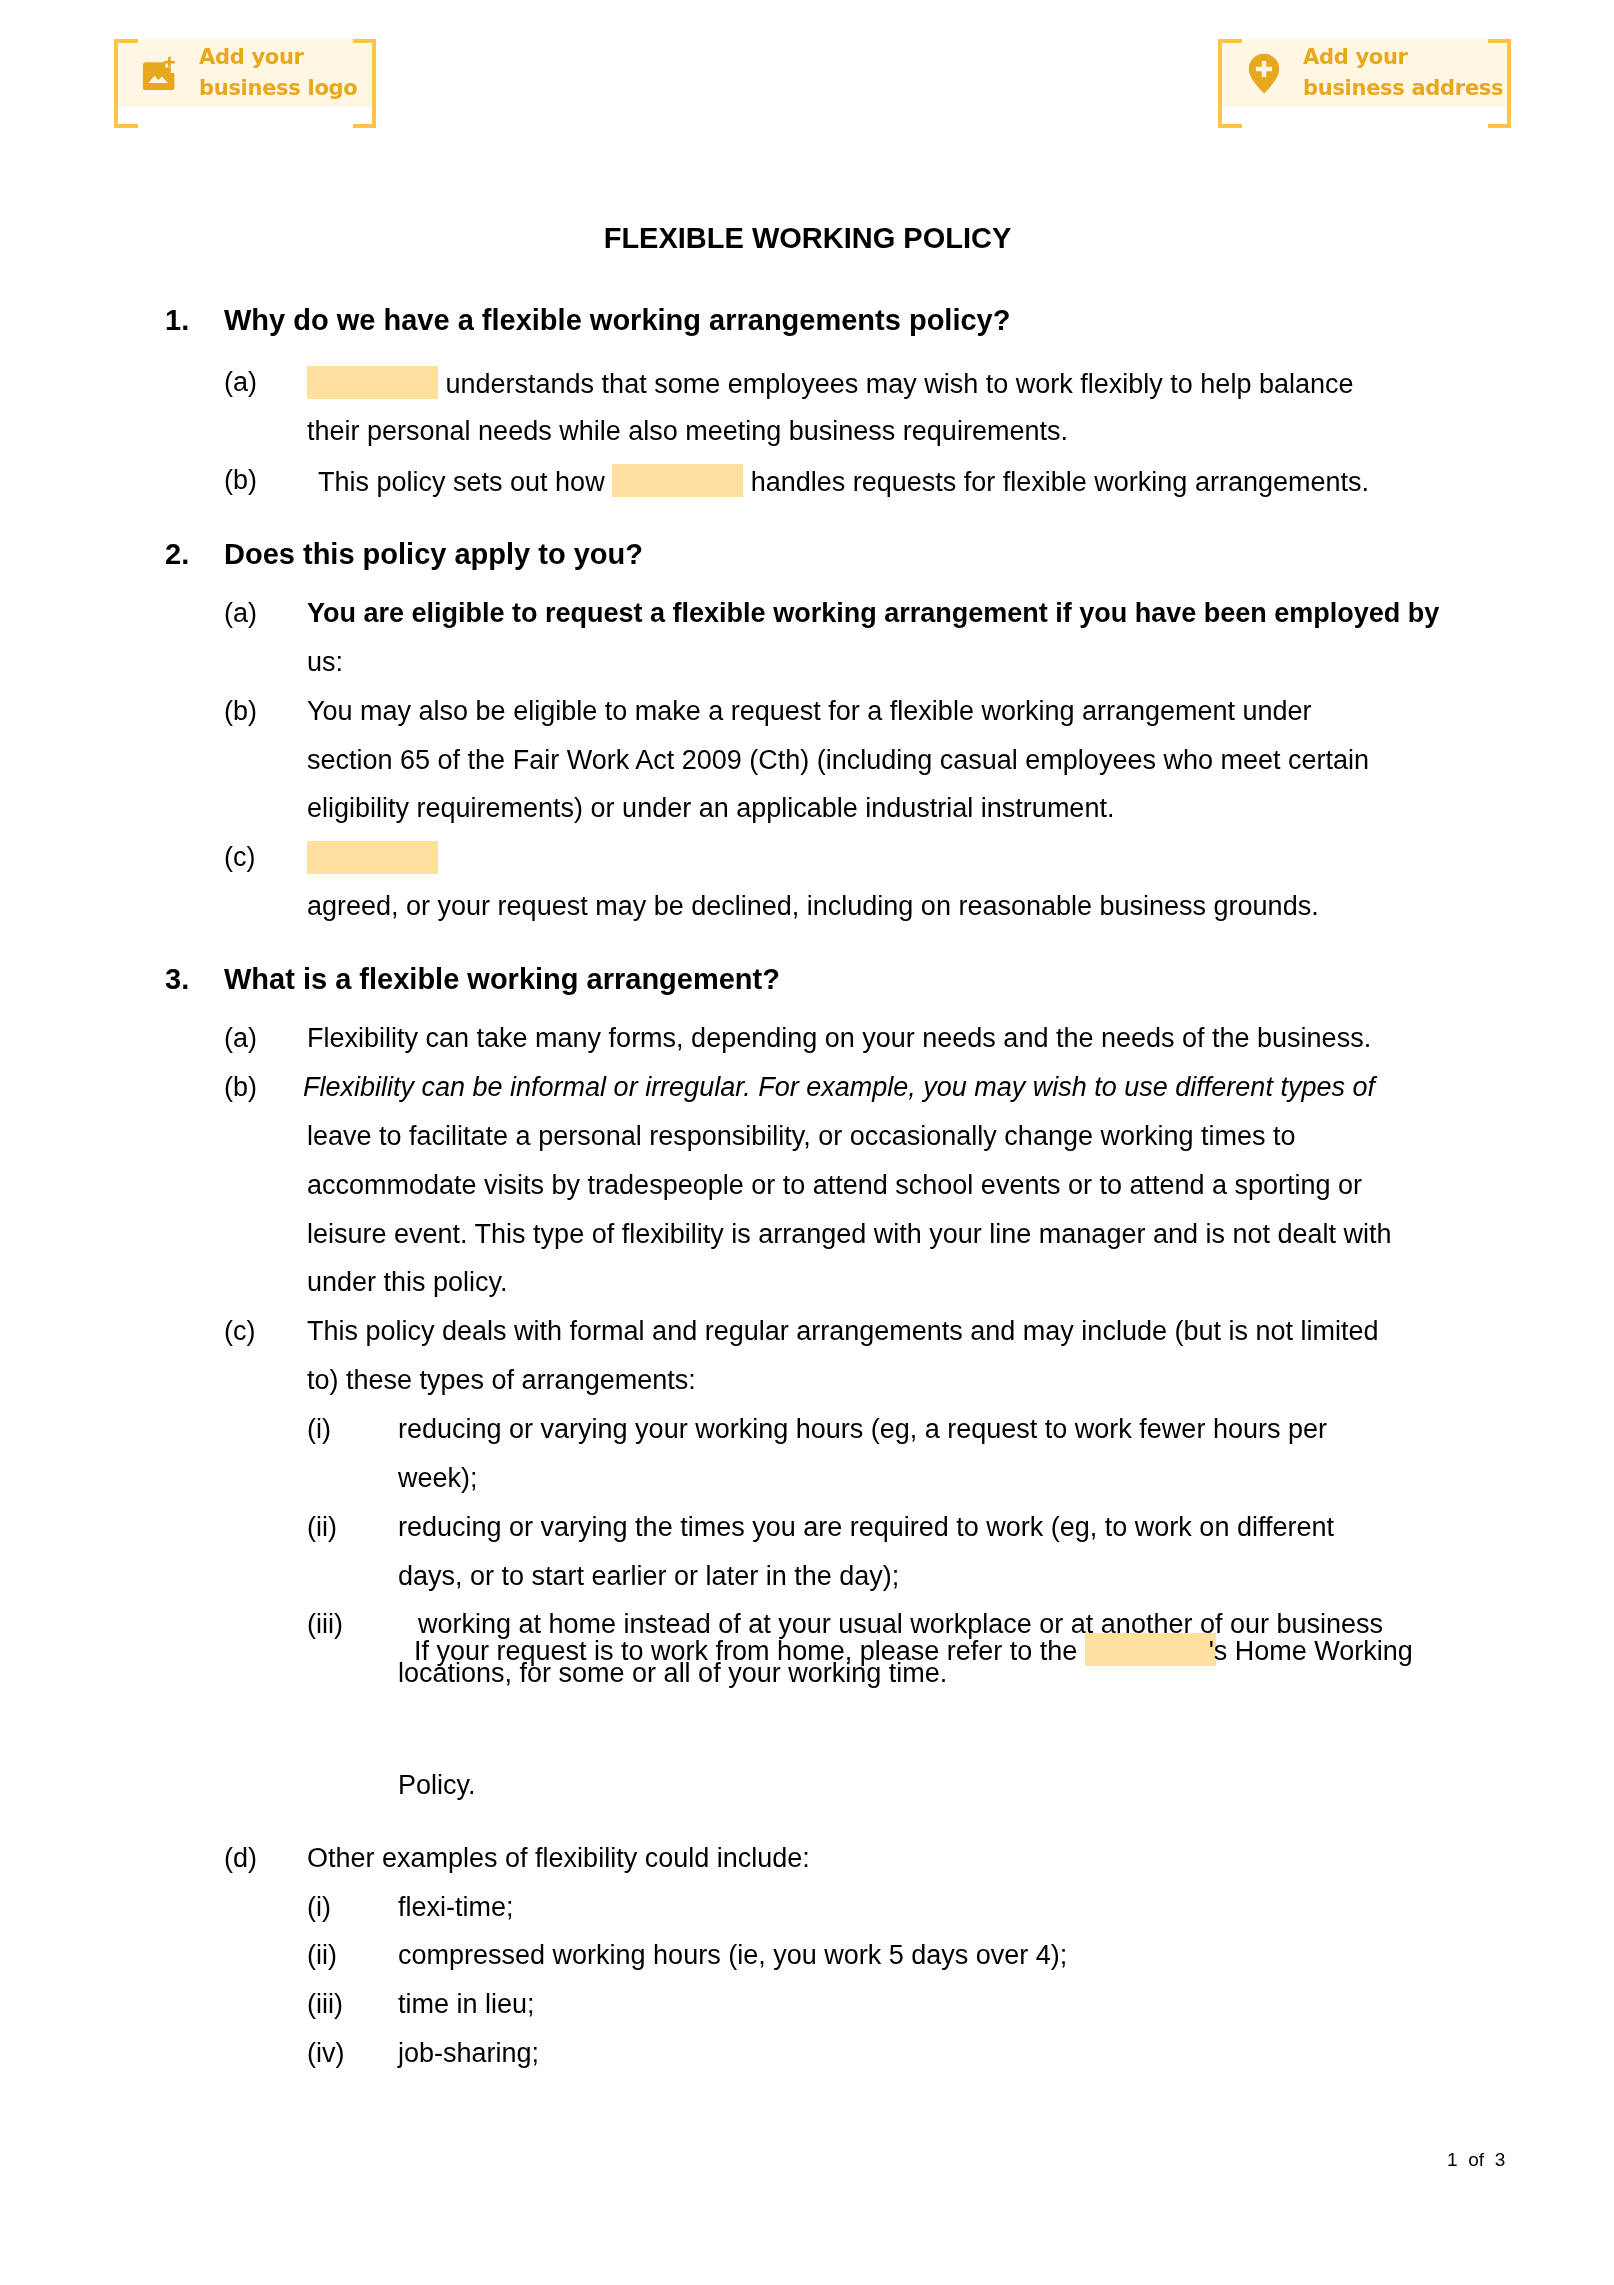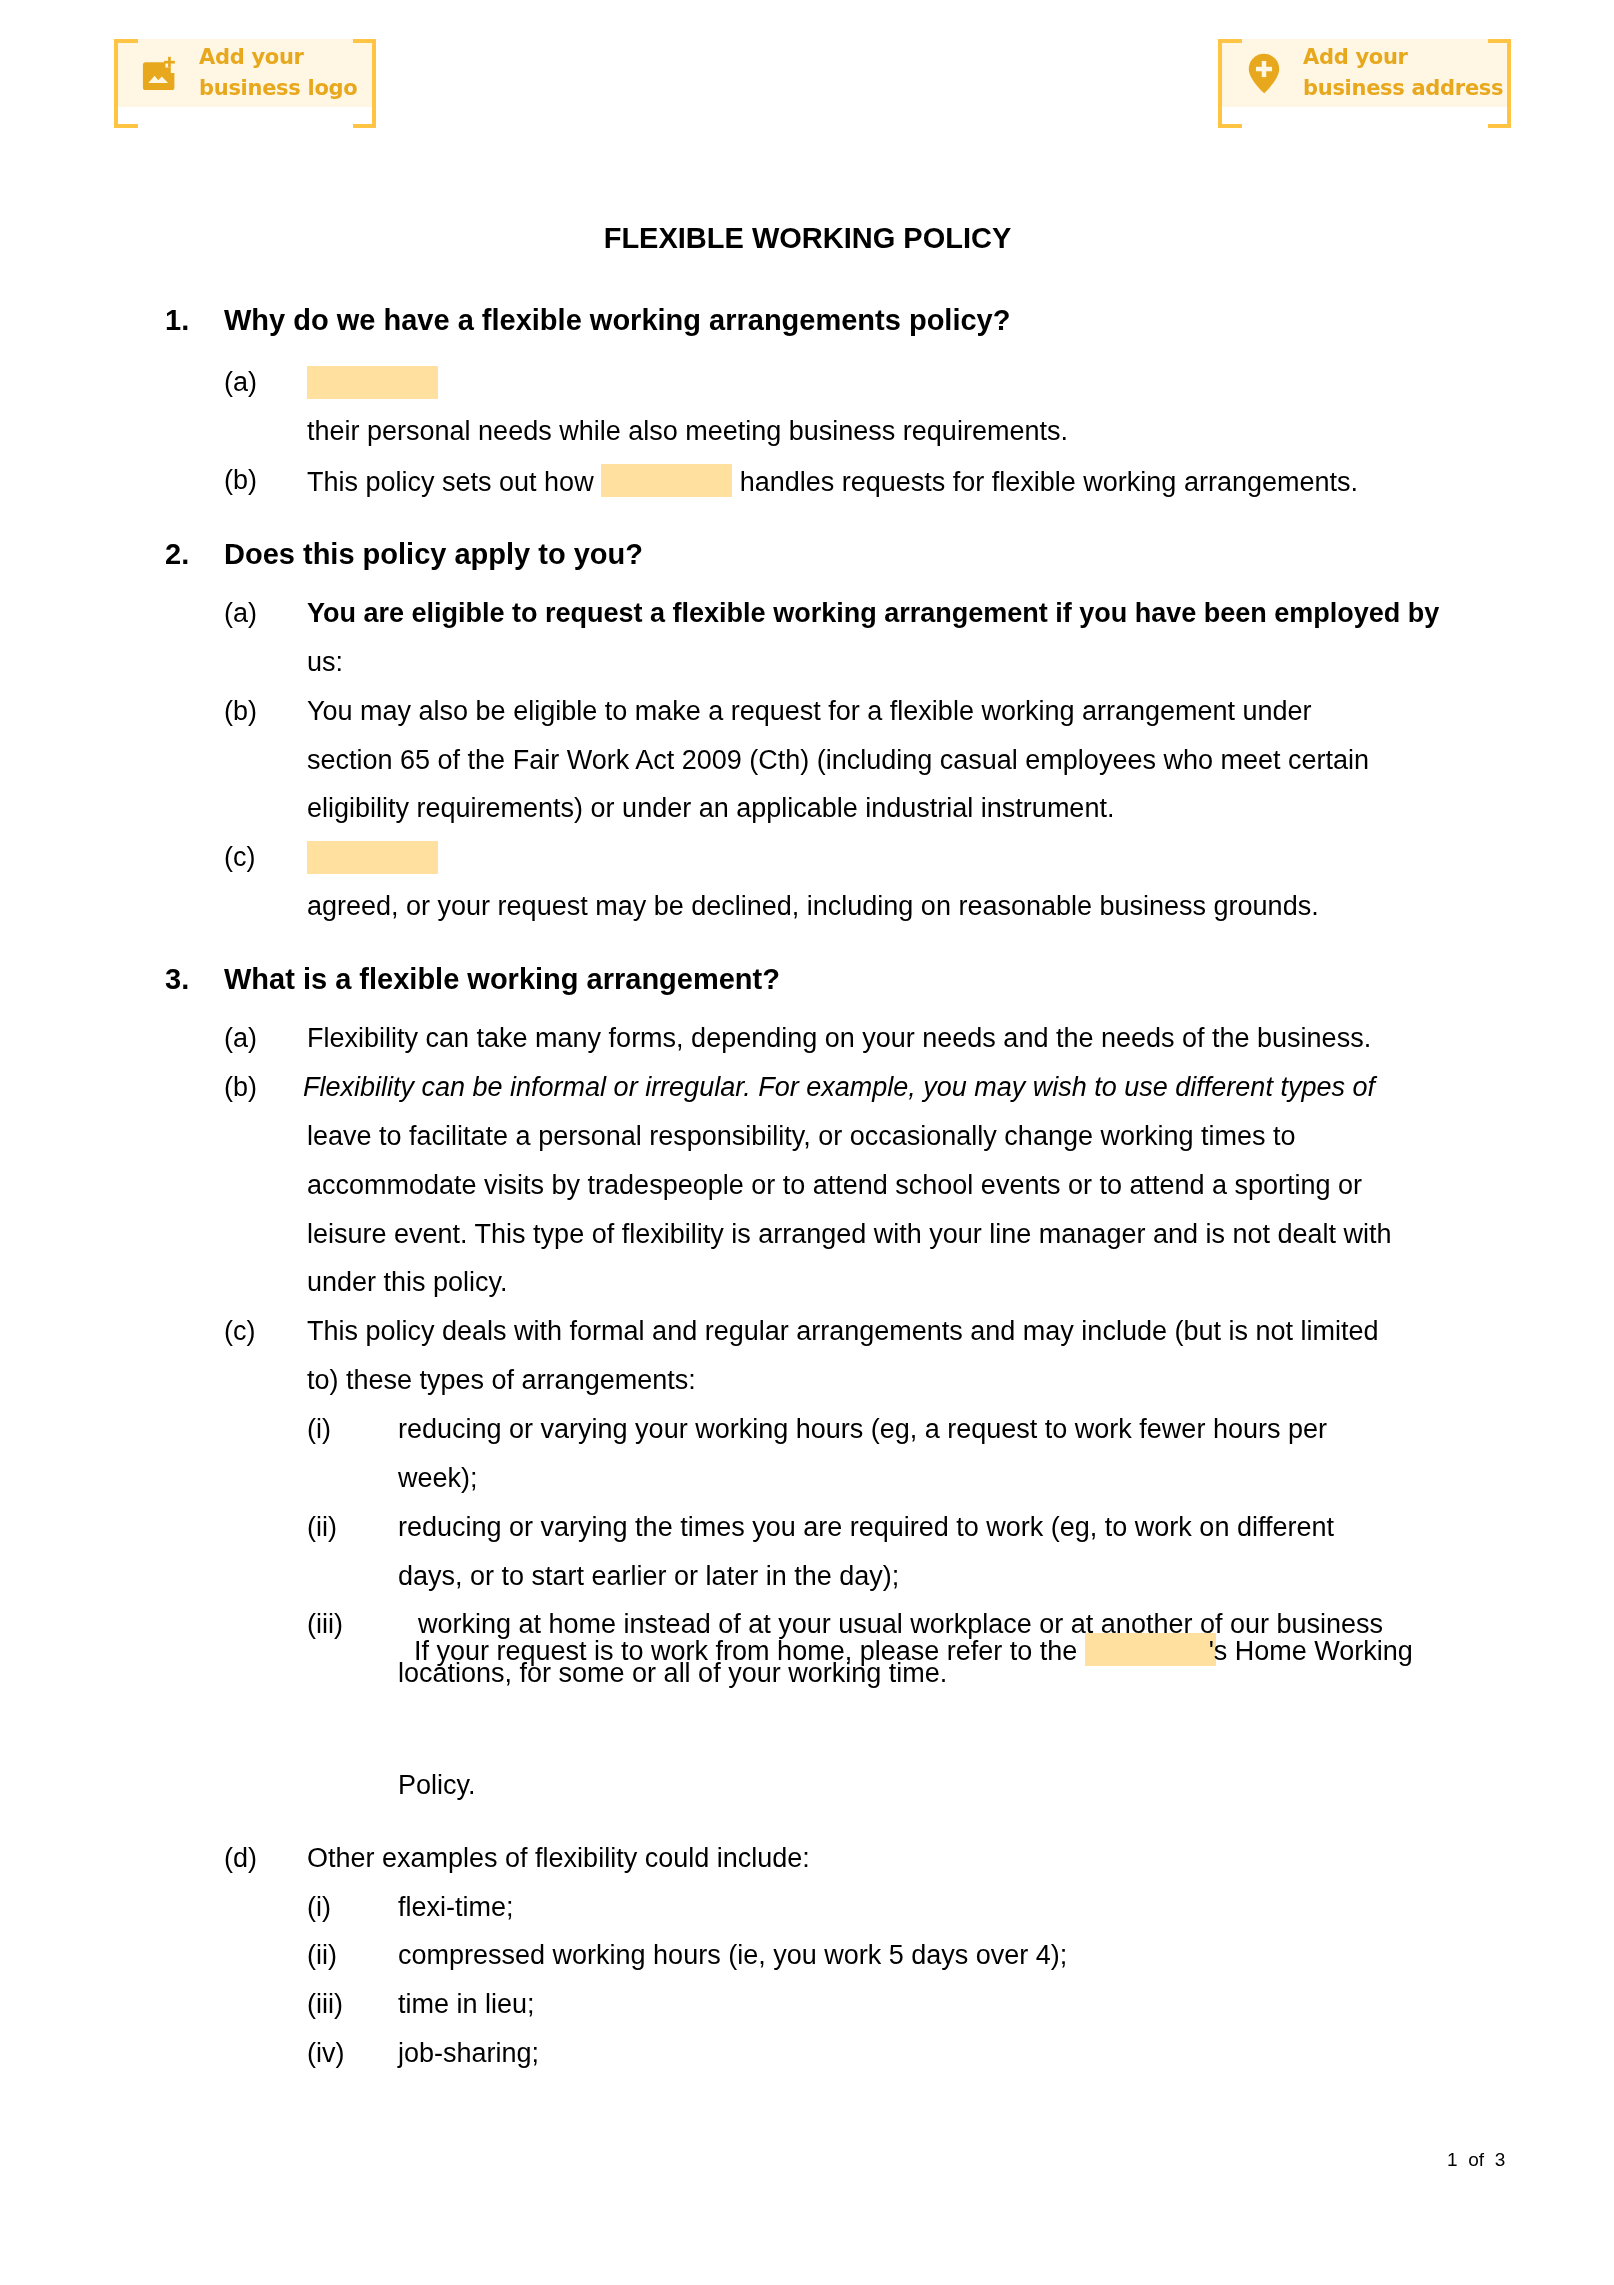--- a/index.html
+++ b/index.html
@@ -64,25 +64,26 @@
 </div>
 
 <div class="doc-title">FLEXIBLE WORKING POLICY</div>
 
 <div class="line h" style="left:165px; top:304px;">1.</div>
 <div class="line h" style="left:224px; top:304px;">Why do we have a flexible working arrangements policy?</div>
 
 <div class="line" style="left:224px; top:366px;">(a)</div>
 <div class="line" style="left:307px; top:366px;">
   <span class="blank"></span>
+  <span>understands that some employees may wish to work flexibly to help balance</span>
 </div>
 <div class="line" style="left:307px; top:415px;">their personal needs while also meeting business requirements.</div>
 
 <div class="line" style="left:224px; top:464px;">(b)</div>
-<div class="line" style="left:307px; top:464px;text-align:right;">
+<div class="line" style="left:318px; top:464px;text-align:right;">
   <span>This policy sets out how</span>
   <span class="blank"></span>
   <span>handles requests for flexible working arrangements.</span>
 </div>
 
 <div class="line h" style="left:165px; top:538px;">2.</div>
 <div class="line h" style="left:224px; top:538px;">Does this policy apply to you?</div>
 
 <div class="line" style="left:224px; top:597px;">(a)</div>
 <div class="line" style="left:307px; top:597px;font-weight:bold;">You are eligible to request a flexible working arrangement if you have been employed by</div>

